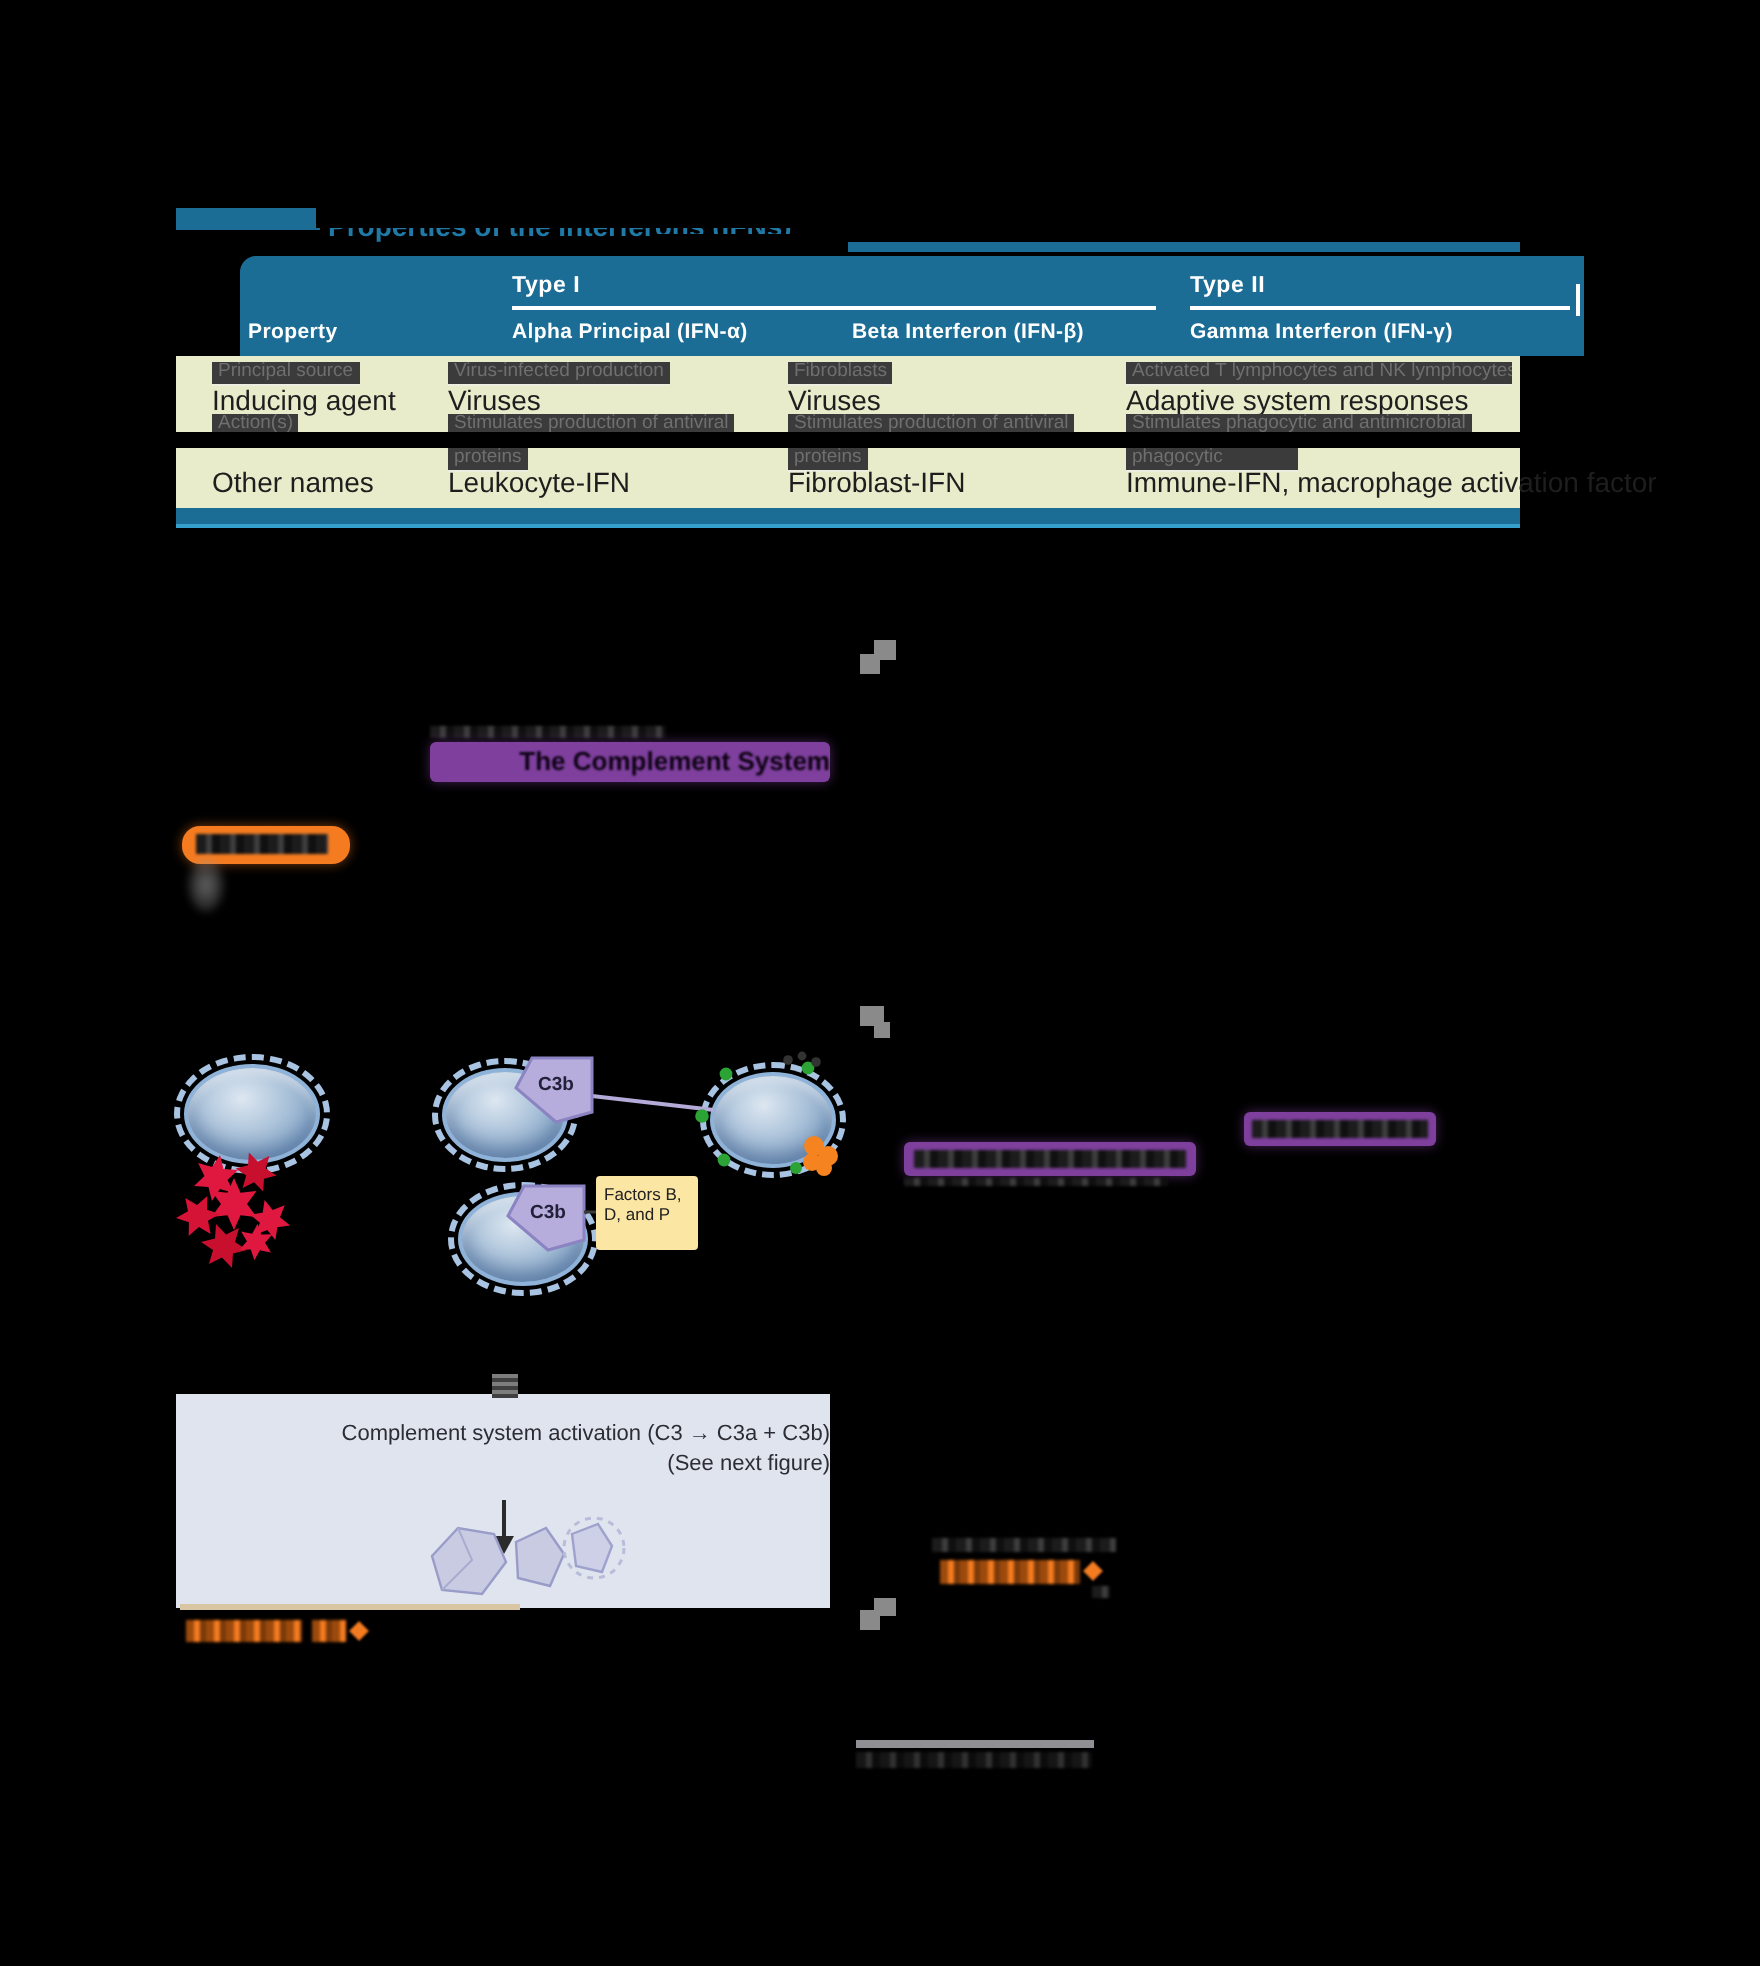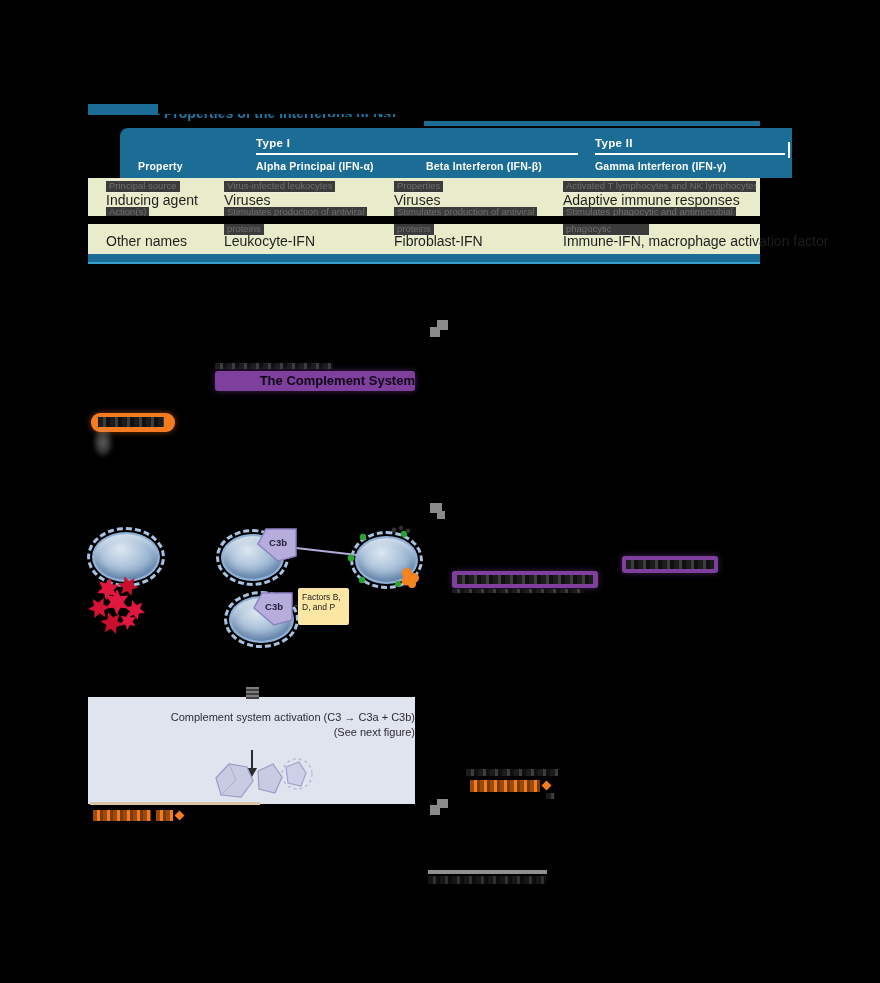--- a/index.html
+++ b/index.html
@@ -67,38 +67,38 @@
     <div class="blackbox" style="left:70px;top:-2px;width:302px;height:12px;"></div>
     <div class="blackbox" style="left:374px;top:0;width:150px;height:9px;"></div>
     <div class="blackbox" style="left:238px;top:13px;width:92px;height:6px;"></div>
     <div class="toprule"></div>
 
     <div class="tbl-head">
       <div class="grouphead" style="left:136px;">Type I</div>
       <div class="grouprule" style="left:136px;width:322px;"></div>
       <div class="grouphead" style="left:475px;">Type II</div>
       <div class="grouprule" style="left:475px;width:190px;"></div>
-      <div class="colhead" style="left:18px;">Property</div>
+      <div class="colhead" style="left:4px;">Property</div>
       <div class="colhead" style="left:136px;">Alpha Principal (IFN-α)</div>
       <div class="colhead" style="left:306px;">Beta Interferon (IFN-β)</div>
       <div class="colhead" style="left:475px;">Gamma Interferon (IFN-γ)</div>
       <div class="headtick"></div>
     </div>
 
     <div class="tbl-body">
 
       <div class="rcell" style="left:18px;top:3px;">Principal source</div>
-      <div class="rcell" style="left:136px;top:3px;max-width:156px;">Virus-infected leukocytes</div>
-      <div class="rcell" style="left:306px;top:3px;">Properties</div>
+      <div class="rcell" style="left:136px;top:3px;max-width:156px;">Virus-infected production</div>
+      <div class="rcell" style="left:306px;top:3px;">Fibroblasts</div>
       <div class="rcell" style="left:475px;top:3px;max-width:187px;">Activated T lymphocytes and NK lymphocytes</div>
 
       <div class="cell" style="left:18px;top:17px;">Inducing agent</div>
       <div class="cell" style="left:136px;top:17px;">Viruses</div>
       <div class="cell" style="left:306px;top:17px;">Viruses</div>
-      <div class="cell" style="left:475px;top:17px;">Adaptive immune responses</div>
+      <div class="cell" style="left:475px;top:17px;">Adaptive system responses</div>
 
       <div class="rcell" style="left:18px;top:29px;">Action(s)</div>
       <div class="rcell" style="left:136px;top:29px;max-width:156px;">Stimulates production of antiviral</div>
       <div class="rcell" style="left:306px;top:29px;max-width:156px;">Stimulates production of antiviral</div>
       <div class="rcell" style="left:475px;top:29px;max-width:187px;">Stimulates phagocytic and antimicrobial</div>
       <div class="band"></div>
       <div class="rcell" style="left:136px;top:46px;">proteins</div>
       <div class="rcell" style="left:306px;top:46px;">proteins</div>
       <div class="rcell" style="left:475px;top:46px;min-width:80px;">phagocytic</div>
 

